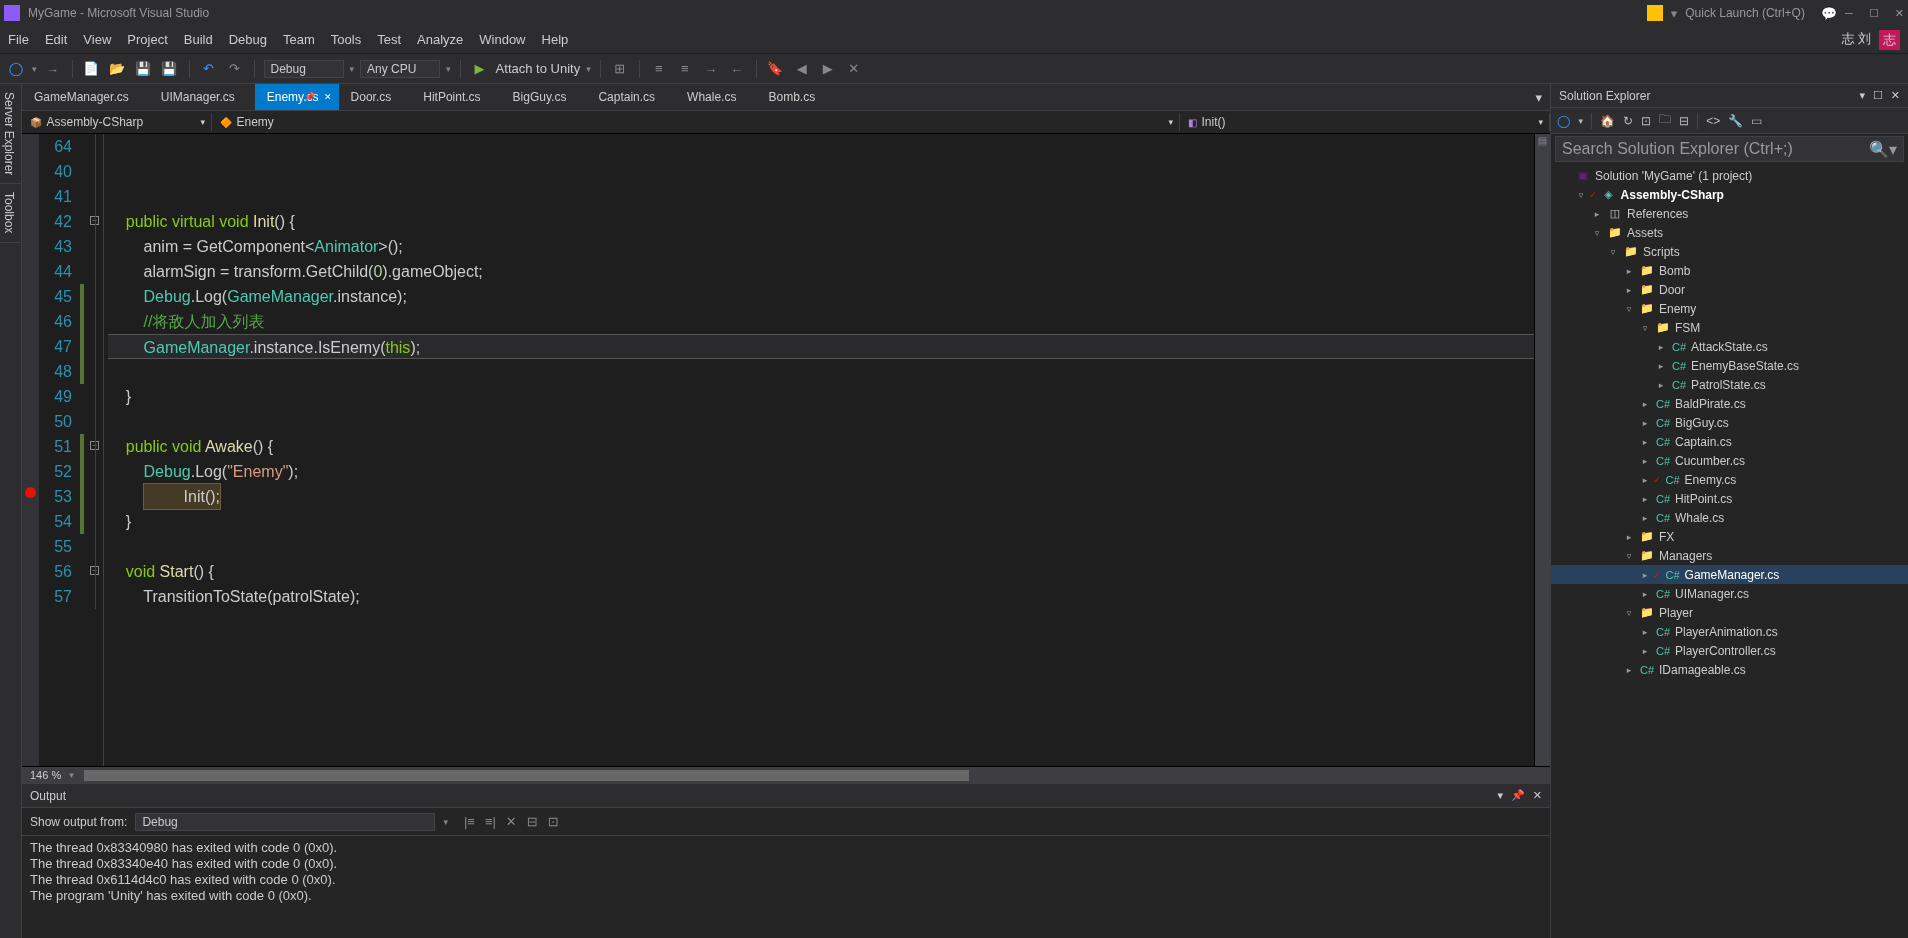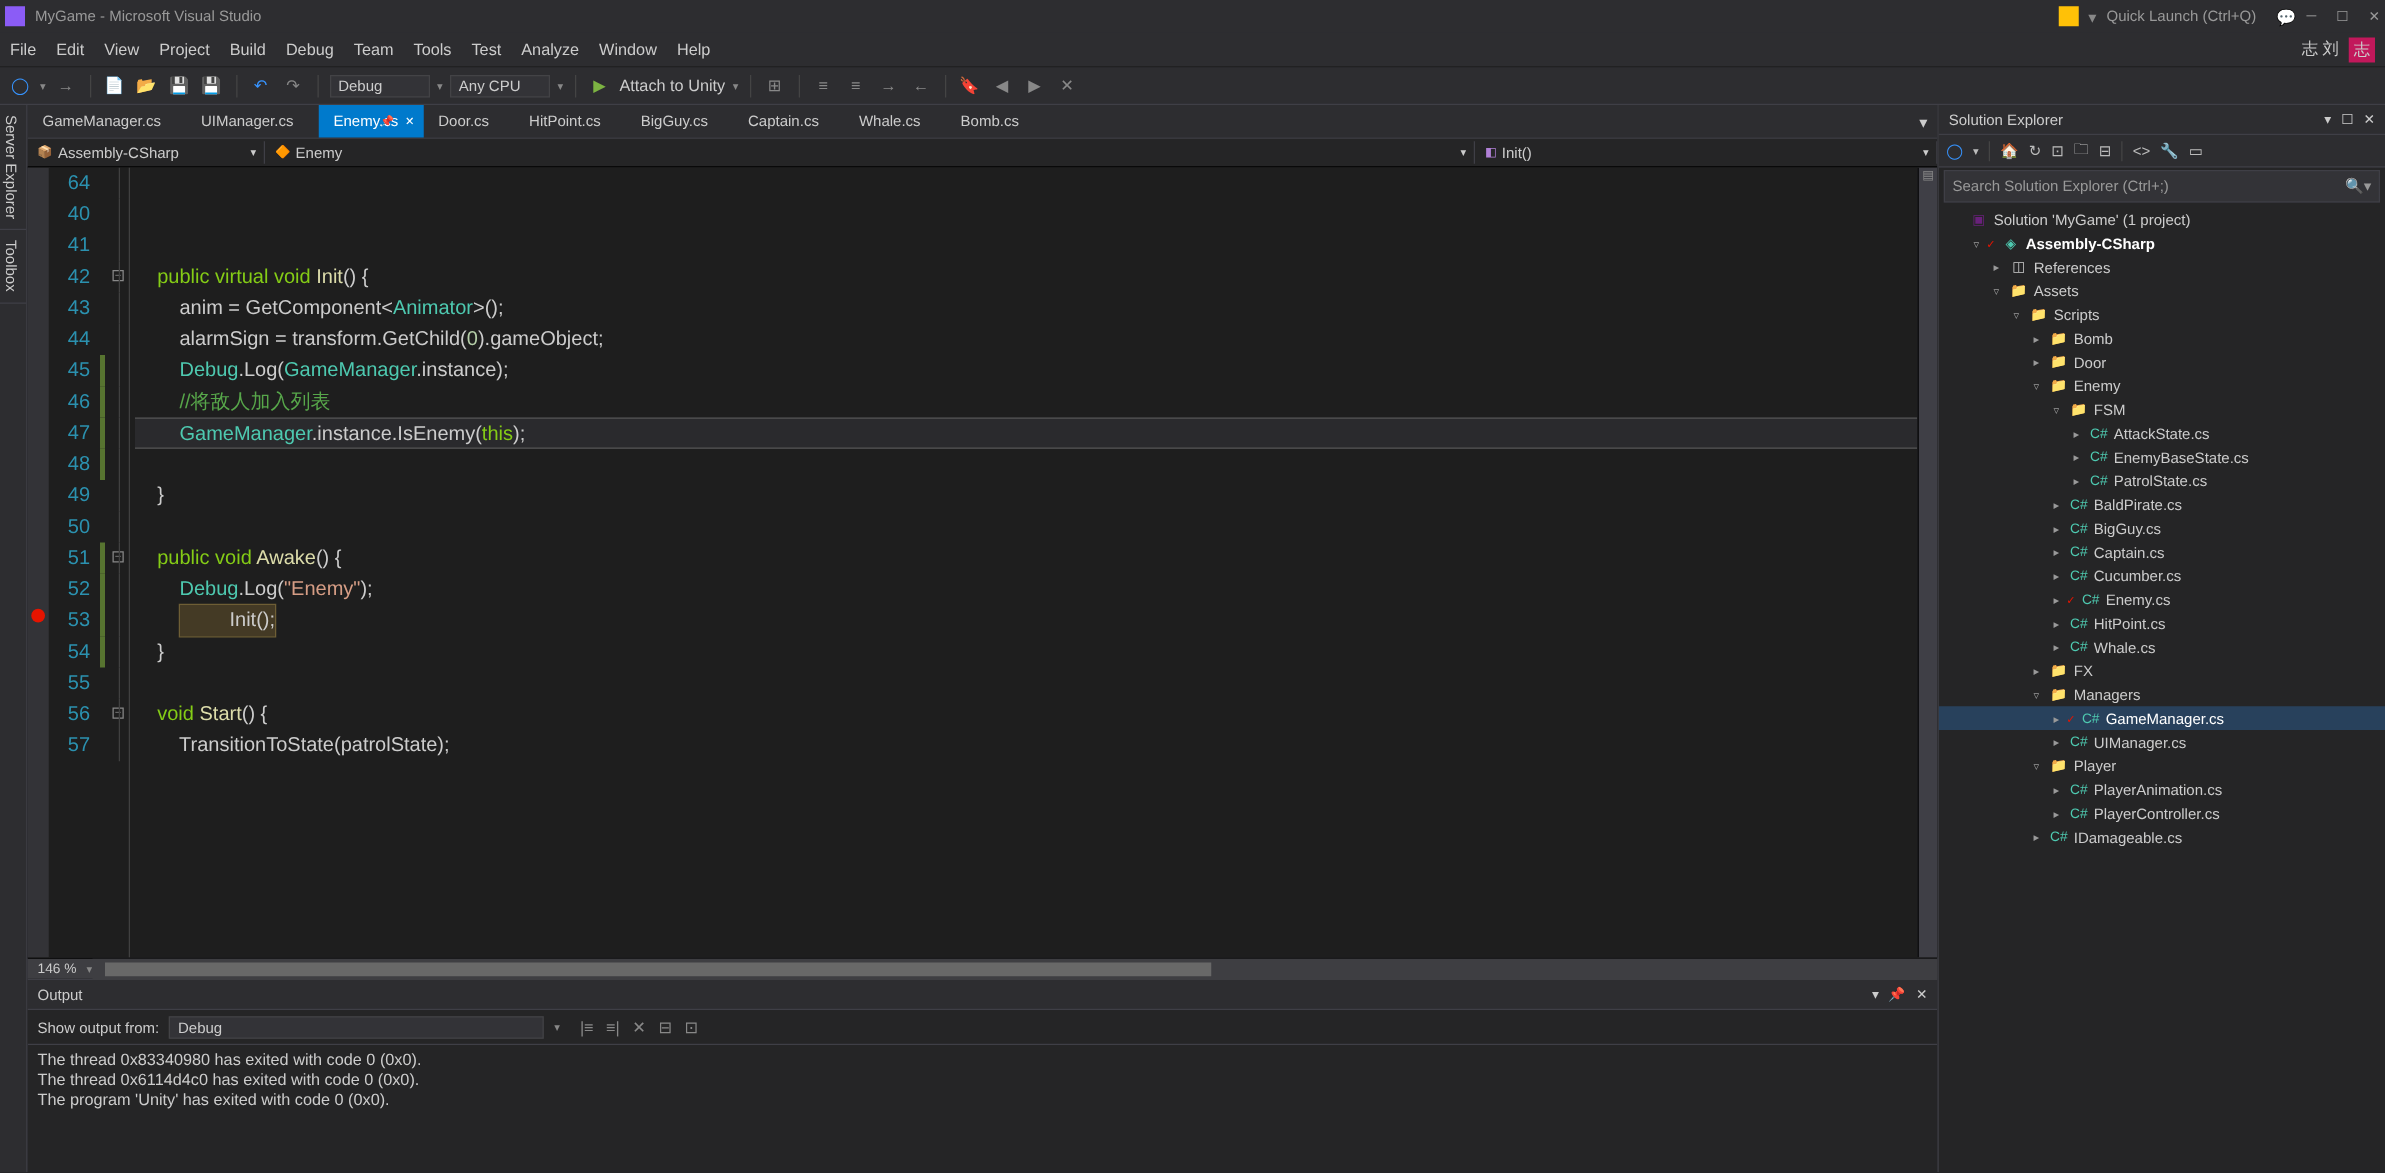--- a/index.html
+++ b/index.html
@@ -71,21 +71,21 @@
 .output-toolbar .tb-icons { display:flex; gap:10px; margin-left:8px; color:#888; }
 .output-content { flex:1; font-family:Consolas,'NSimSun',monospace; font-size:13px; padding:4px 8px; color:#ccc; overflow:hidden; }
 .output-content div { line-height:16px; white-space:pre; }
 .right-panel { width:358px; background:#252526; border-left:1px solid #3f3f46; display:flex; flex-direction:column; }
 .right-header { height:24px; background:#2d2d30; display:flex; align-items:center; padding:0 8px; border-bottom:1px solid #3f3f46; }
 .right-header .title { font-size:12px; }
 .right-header .icons { margin-left:auto; display:flex; gap:8px; font-size:11px; }
 .right-header .icons span { cursor:pointer; }
 .right-toolbar { height:26px; background:#2d2d30; display:flex; align-items:center; padding:0 6px; gap:8px; border-bottom:1px solid #3f3f46; color:#bbb; }
 .right-toolbar span { cursor:pointer; font-size:12px; }
-.right-search { height:26px; background:#333337; margin:2px 4px; display:flex; align-items:center; padding:0 6px; color:#999; font-size:12px; border:1px solid #3f3f46; }
+.right-search { height:26px; background:#333337; margin:2px 4px; display:flex; align-items:center; padding:0 6px; color:#999; font-size:16px; border:1px solid #3f3f46; }
 .right-search .mag { margin-left:auto; }
 .tree { flex:1; overflow:auto; padding:2px 0; }
 .tree-item { height:19px; display:flex; align-items:center; gap:4px; font-size:12px; color:#ccc; cursor:pointer; padding-right:6px; }
 .tree-item.selected { background:#3399ff; background:rgba(51,153,255,0.25); }
 .tree-item.selected .lbl { color:#fff; }
 .tree-item .arrow { width:12px; text-align:center; color:#999; font-size:9px; }
 .tree-item .ico { width:16px; text-align:center; font-size:11px; }
 .tree-item .lbl { white-space:nowrap; }
 .ico-sln { color:#68217a; }
 .ico-proj { color:#4ec9b0; }
@@ -370,20 +370,21 @@
         <div class="tb-icons">
           <span>|≡</span>
           <span>≡|</span>
           <span>✕</span>
           <span>⊟</span>
           <span>⊡</span>
         </div>
       </div>
       <div class="output-content" id="outc">
           <div>The thread 0x83340980 has exited with code 0 (0x0).</div>
+          <div>The thread 0x83340e40 has exited with code 0 (0x0).</div>
           <div>The thread 0x6114d4c0 has exited with code 0 (0x0).</div>
           <div>The program 'Unity' has exited with code 0 (0x0).</div>
         </div>
     </div>
   </div>
 
   <div class="right-panel">
     <div class="right-header">
       <span class="title">Solution Explorer</span>
       <div class="icons">

